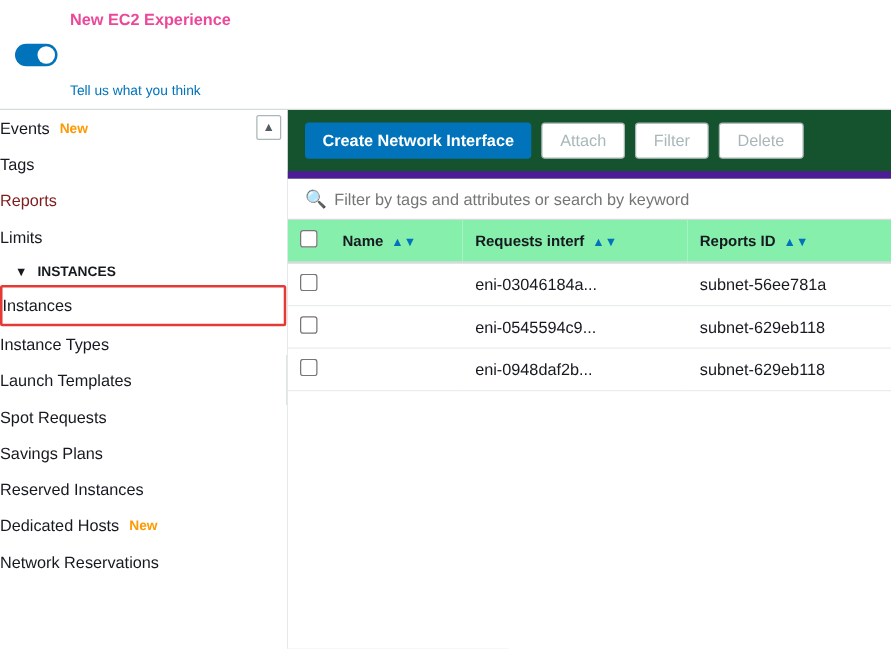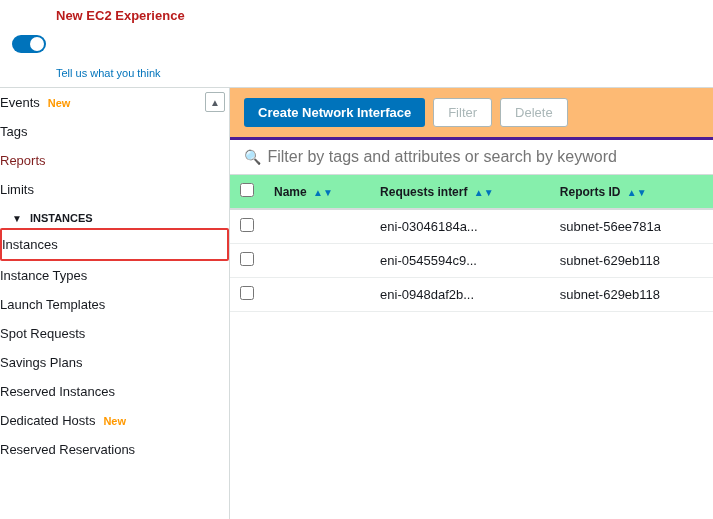--- a/index.html
+++ b/index.html
@@ -3,21 +3,21 @@
   <meta charset="utf-8">
   <style>
     * { box-sizing: border-box; margin: 0; padding: 0; }
     body { font-family: 'Amazon Ember', Arial, sans-serif; font-size: 13px; background: #f2f3f3; display: flex; flex-direction: column; height: 519px; width: 713px; overflow: hidden; }
 
     
     .header { background: #fff; border-bottom: 1px solid #d5dbdb; display: flex; align-items: center; padding: 8px 12px; gap: 10px; min-height: 50px; }
     .toggle-switch { width: 34px; height: 18px; background: #0073bb; border-radius: 9px; position: relative; display: inline-block; flex-shrink: 0; }
     .toggle-knob { width: 14px; height: 14px; background: #fff; border-radius: 50%; position: absolute; top: 2px; right: 2px; }
     .header-text { display: flex; flex-direction: column; }
-    .header-title { font-weight: 700; font-size: 13px; color: #b91c1c; }
+    .header-title { font-weight: 700; font-size: 13px; color: #ec4899; }
     .header-subtitle { font-size: 11px; color: #0073bb; cursor: pointer; margin-top: 44px; }
 
     
     .layout { display: flex; flex: 1; overflow: hidden; }
 
     
     .sidebar { width: 230px; background: #fff; border-right: 1px solid #d5dbdb; overflow-y: auto; position: relative; flex-shrink: 0; }
     .sidebar-scroll-btn { position: absolute; top: 4px; right: 4px; width: 20px; height: 20px; background: #fff; border: 1px solid #aab7b8; border-radius: 2px; display: flex; align-items: center; justify-content: center; cursor: pointer; font-size: 10px; color: #545b64; z-index: 10; }
     .sidebar-item { padding: 7px 0; cursor: pointer; color: #16191f; font-size: 13px; display: flex; align-items: center; gap: 4px; }
     .sidebar-item.muted { color: #7f1d1d; cursor: default; }
@@ -26,28 +26,28 @@
     .section-header { padding: 8px 12px 4px; font-size: 11px; font-weight: 700; color: #16191f; display: flex; align-items: center; gap: 4px; }
     .collapse-arrow { display: inline-block; margin-right: 4px; font-size: 10px; }
 
     
     .collapse-handle { position: absolute; right: -10px; top: 50%; transform: translateY(-50%); width: 10px; height: 40px; background: #d5dbdb; border-radius: 0 4px 4px 0; display: flex; align-items: center; justify-content: center; cursor: pointer; z-index: 20; font-size: 9px; color: #545b64; }
 
     
     .main { flex: 1; display: flex; flex-direction: column; overflow: hidden; background: #f2f3f3; }
 
     
-    .toolbar { display: flex; align-items: flex-start; gap: 8px; padding: 10px 14px; background: #fdba74; border-bottom: 3px solid #4c1d95; }
+    .toolbar { display: flex; align-items: flex-start; gap: 8px; padding: 10px 14px; background: #14532d; border-bottom: 6px solid #4c1d95; }
     .btn-primary { background: #0073bb; color: #fff; border: none; padding: 7px 14px; font-size: 13px; font-weight: 600; border-radius: 3px; cursor: pointer; }
     .btn-secondary { background: #fff; color: #16191f; border: 1px solid #aab7b8; padding: 6px 14px; font-size: 13px; border-radius: 3px; cursor: pointer; color: #aab7b8; }
 
     
     .search-bar { display: flex; align-items: center; gap: 6px; padding: 8px 14px; background: #fff; border-bottom: 1px solid #d5dbdb; }
     .search-icon-wrap { color: #545b64; font-size: 14px; }
-    .search-input { flex: 1; border: none; outline: none; font-size: 16px; color: #545b64; background: transparent; }
+    .search-input { flex: 1; border: none; outline: none; font-size: 13px; color: #545b64; background: transparent; }
 
     
     .table-wrap { flex: 1; overflow: auto; background: #fff; }
     table { width: 100%; border-collapse: collapse; }
     thead tr { border-bottom: 2px solid #d5dbdb; }
     th { padding: 8px 10px; font-size: 12px; font-weight: 700; color: #16191f; text-align: left; background: #86efac; white-space: nowrap; }
     th .sort-icon { color: #0073bb; margin-left: 3px; font-size: 10px; }
     td { padding: 8px 10px; font-size: 13px; color: #16191f; border-bottom: 1px solid #eaeded; vertical-align: middle; }
     .checkbox-cell { width: 28px; }
     input[type="checkbox"] { width: 14px; height: 14px; cursor: pointer; }
@@ -110,30 +110,31 @@
       <span>Savings Plans</span>
     </div>
     <div class="sidebar-item">
       <span>Reserved Instances</span>
     </div>
     <div class="sidebar-item">
       <span>Dedicated Hosts</span>
       <span class="badge-new">New</span>
     </div>
     <div class="sidebar-item">
-      <span>Reserved Reservations</span>
+      <span>Network Reservations</span>
     </div>
 
     <div class="collapse-handle">◀</div>
   </div>
 
   <div class="main">
 
     <div class="toolbar">
       <button class="btn-primary">Create Network Interface</button>
+      <button class="btn-secondary">Attach</button>
       <button class="btn-secondary">Filter</button>
       <button class="btn-secondary">Delete</button>
     </div>
 
     <div class="search-bar">
       <span class="search-icon-wrap">🔍</span>
       <input class="search-input" type="text" placeholder="Filter by tags and attributes or search by keyword" style="">
     </div>
 
     <div class="table-wrap">

